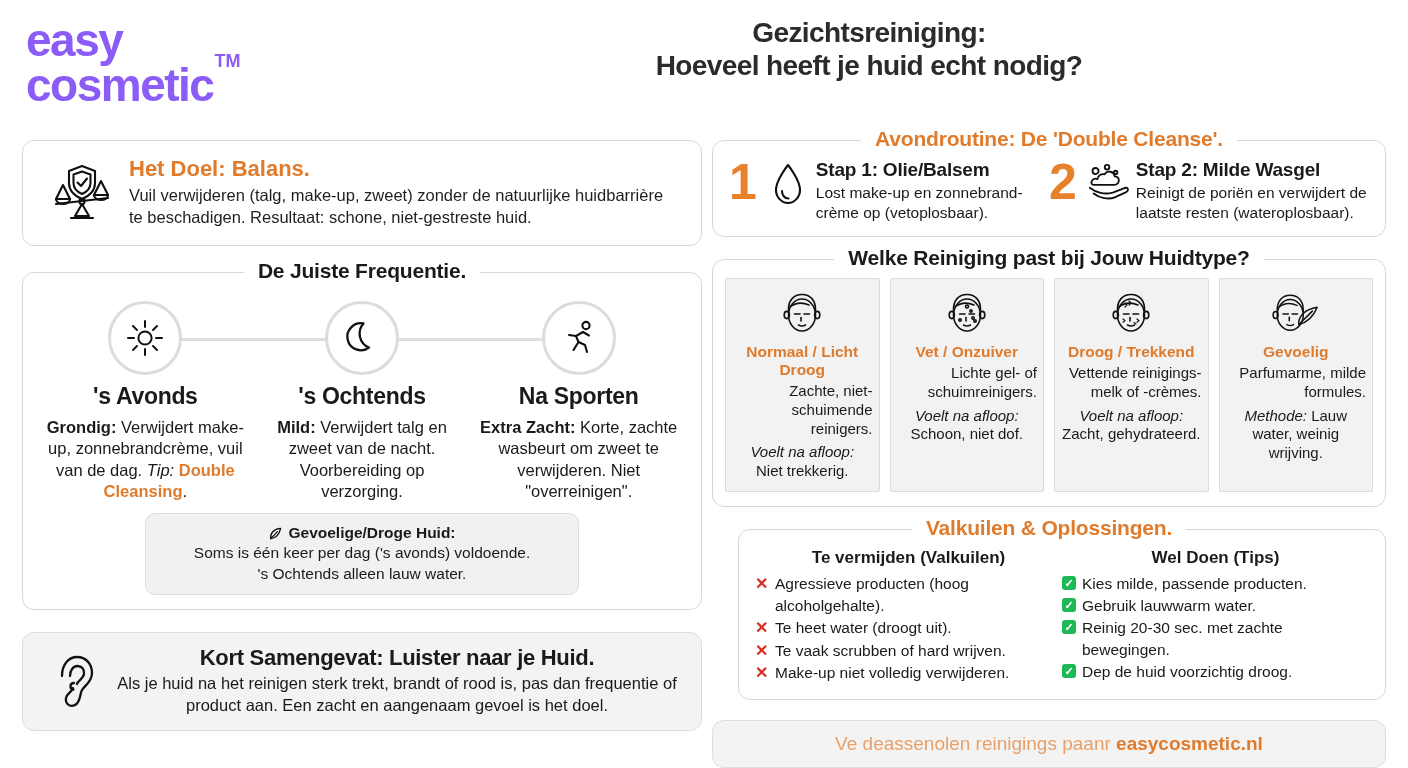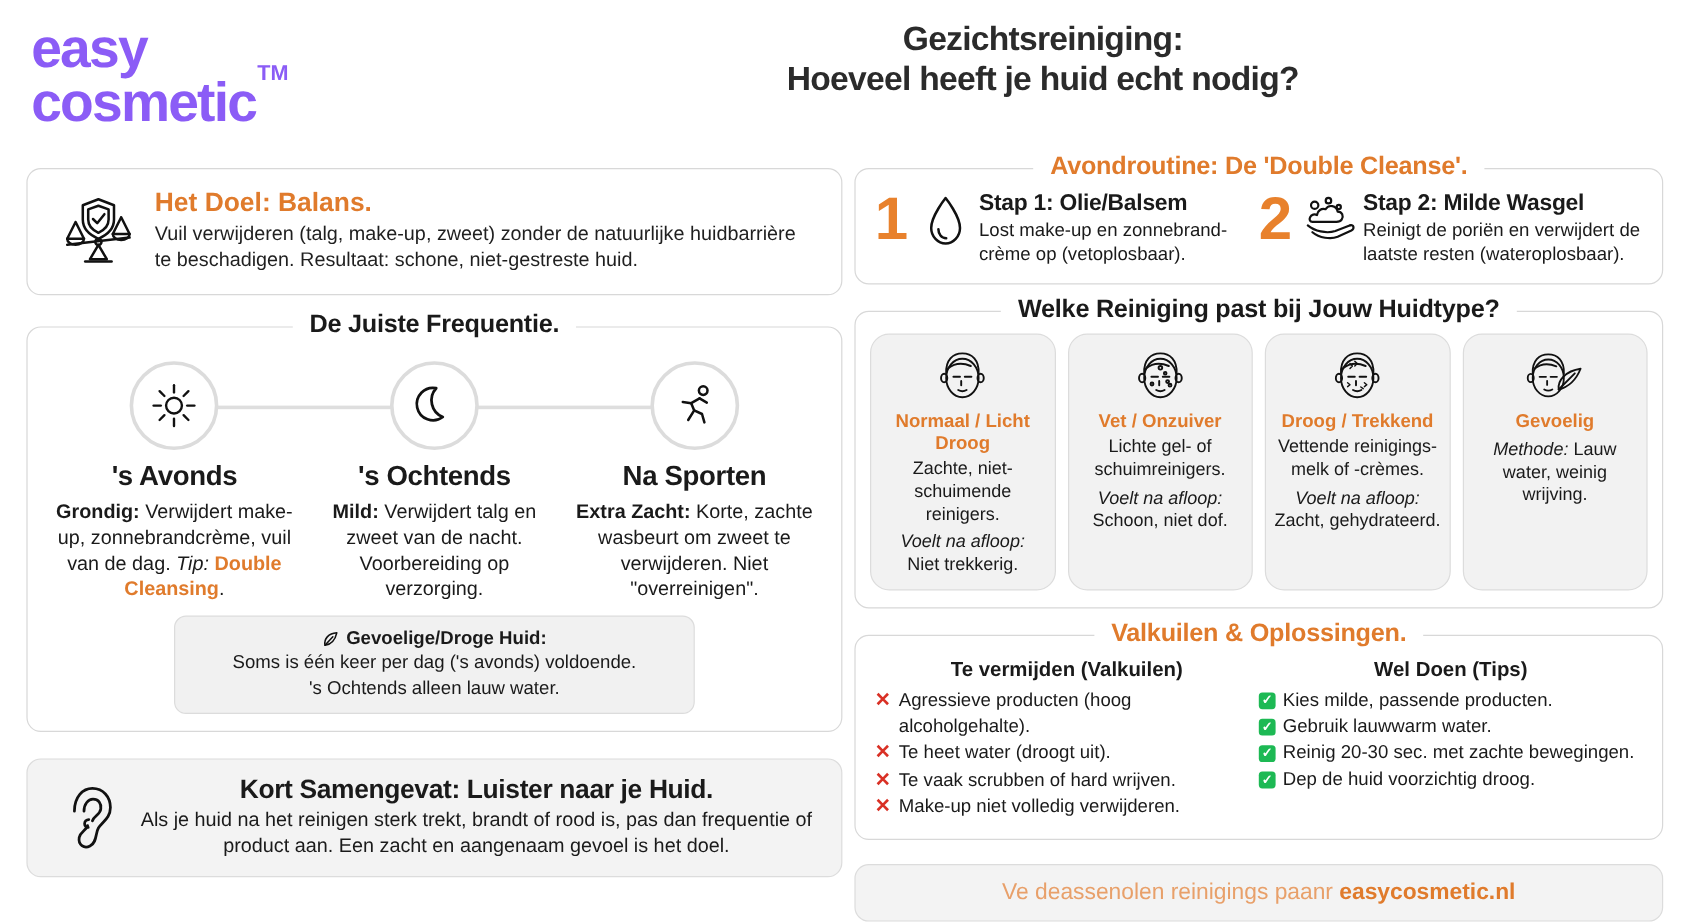--- a/index.html
+++ b/index.html
@@ -105,31 +105,31 @@
   .dc-num { font-size: 50px; font-weight: 700; color: #e8812c; line-height: 0.95; margin-right: 9px; }
   .dc-ic { width: 44px; flex: 0 0 44px; display: flex; align-items: center; justify-content: center; padding-top: 3px; }
   .dc-txt { padding-left: 6px; }
   .dc-h { font-size: 19px; font-weight: 700; margin-bottom: 2px; letter-spacing: -0.2px; }
   .dc-p { font-size: 15.5px; line-height: 1.26; }
 
   
   .skin { margin-top: 22px; padding: 18px 12px 14px; }
   .skin-grid { display: flex; gap: 10px; }
   .skin-card {
-    flex: 1 1 0; background: #f2f2f2; border: 1px solid #dcdcdc; border-radius: 16px;
+    flex: 1 1 0; background: #f2f2f2; border: 1px solid #dcdcdc; border-radius: 2px;
     padding: 10px 6px 10px; text-align: center;
   }
   .skin-ic { height: 50px; display: flex; align-items: center; justify-content: center; margin-bottom: 4px; }
   .skin-h { color: #e07b2c; font-weight: 700; font-size: 15.5px; margin-bottom: 3px; }
-  .skin-p { font-size: 15px; line-height: 1.25; }
+  .skin-p { font-size: 15px; line-height: 1.25; text-align: right; }
   .skin-f { font-size: 15px; line-height: 1.25; margin-top: 5px; }
   .skin-f i { font-style: italic; }
 
   
-  .pit { margin-top: 22px; padding: 18px 16px 14px; display: flex; }
+  .pit { margin-top: 22px; padding: 18px 16px 14px; display: flex; margin-left: 26px; }
   .pit-col { flex: 1 1 0; }
   .pit-h { text-align: center; font-size: 17px; font-weight: 700; margin-bottom: 5px; }
   .pit-li { display: flex; align-items: flex-start; font-size: 15.5px; line-height: 1.42; }
   .mk { width: 20px; flex: 0 0 20px; font-weight: 700; }
   .mk.x { color: #d93025; font-size: 16px; }
   .mk.v { font-size: 13px; }
   .chk {
     display: inline-block; width: 14px; height: 14px; border-radius: 3px;
     background: #1db954; color: #fff; font-size: 11px; line-height: 14px;
     text-align: center; position: relative; top: 1px;
@@ -390,20 +390,21 @@
                   <ellipse cx="4.8" cy="25" rx="2.6" ry="3.6"></ellipse>
                   <path d="M12.5 24 h5.5"></path>
                     <path d="M22 24 h5.5"></path>
                   <path d="M19 27.5 v3.5"></path>
                   <path d="M16.5 35 q3.5 2 7 0"></path>
                   <path d="M48 17 C44 27 37 33 29 35 C28 27 35 19 48 17 Z"></path>
                   <line x1="29" y1="35" x2="43" y2="21"></line>
                 </svg>
               </div>
               <div class="skin-h">Gevoelig</div>
+              <div class="skin-p">Parfumarme, milde formules.</div>
               <div class="skin-f"><i>Methode:</i><span> Lauw water, weinig wrijving.</span></div>
             </div>
 
           </div>
         </div>
         <div class="legend">
           <span>Welke Reiniging past bij Jouw Huidtype?</span>
         </div>
       </div>
 

